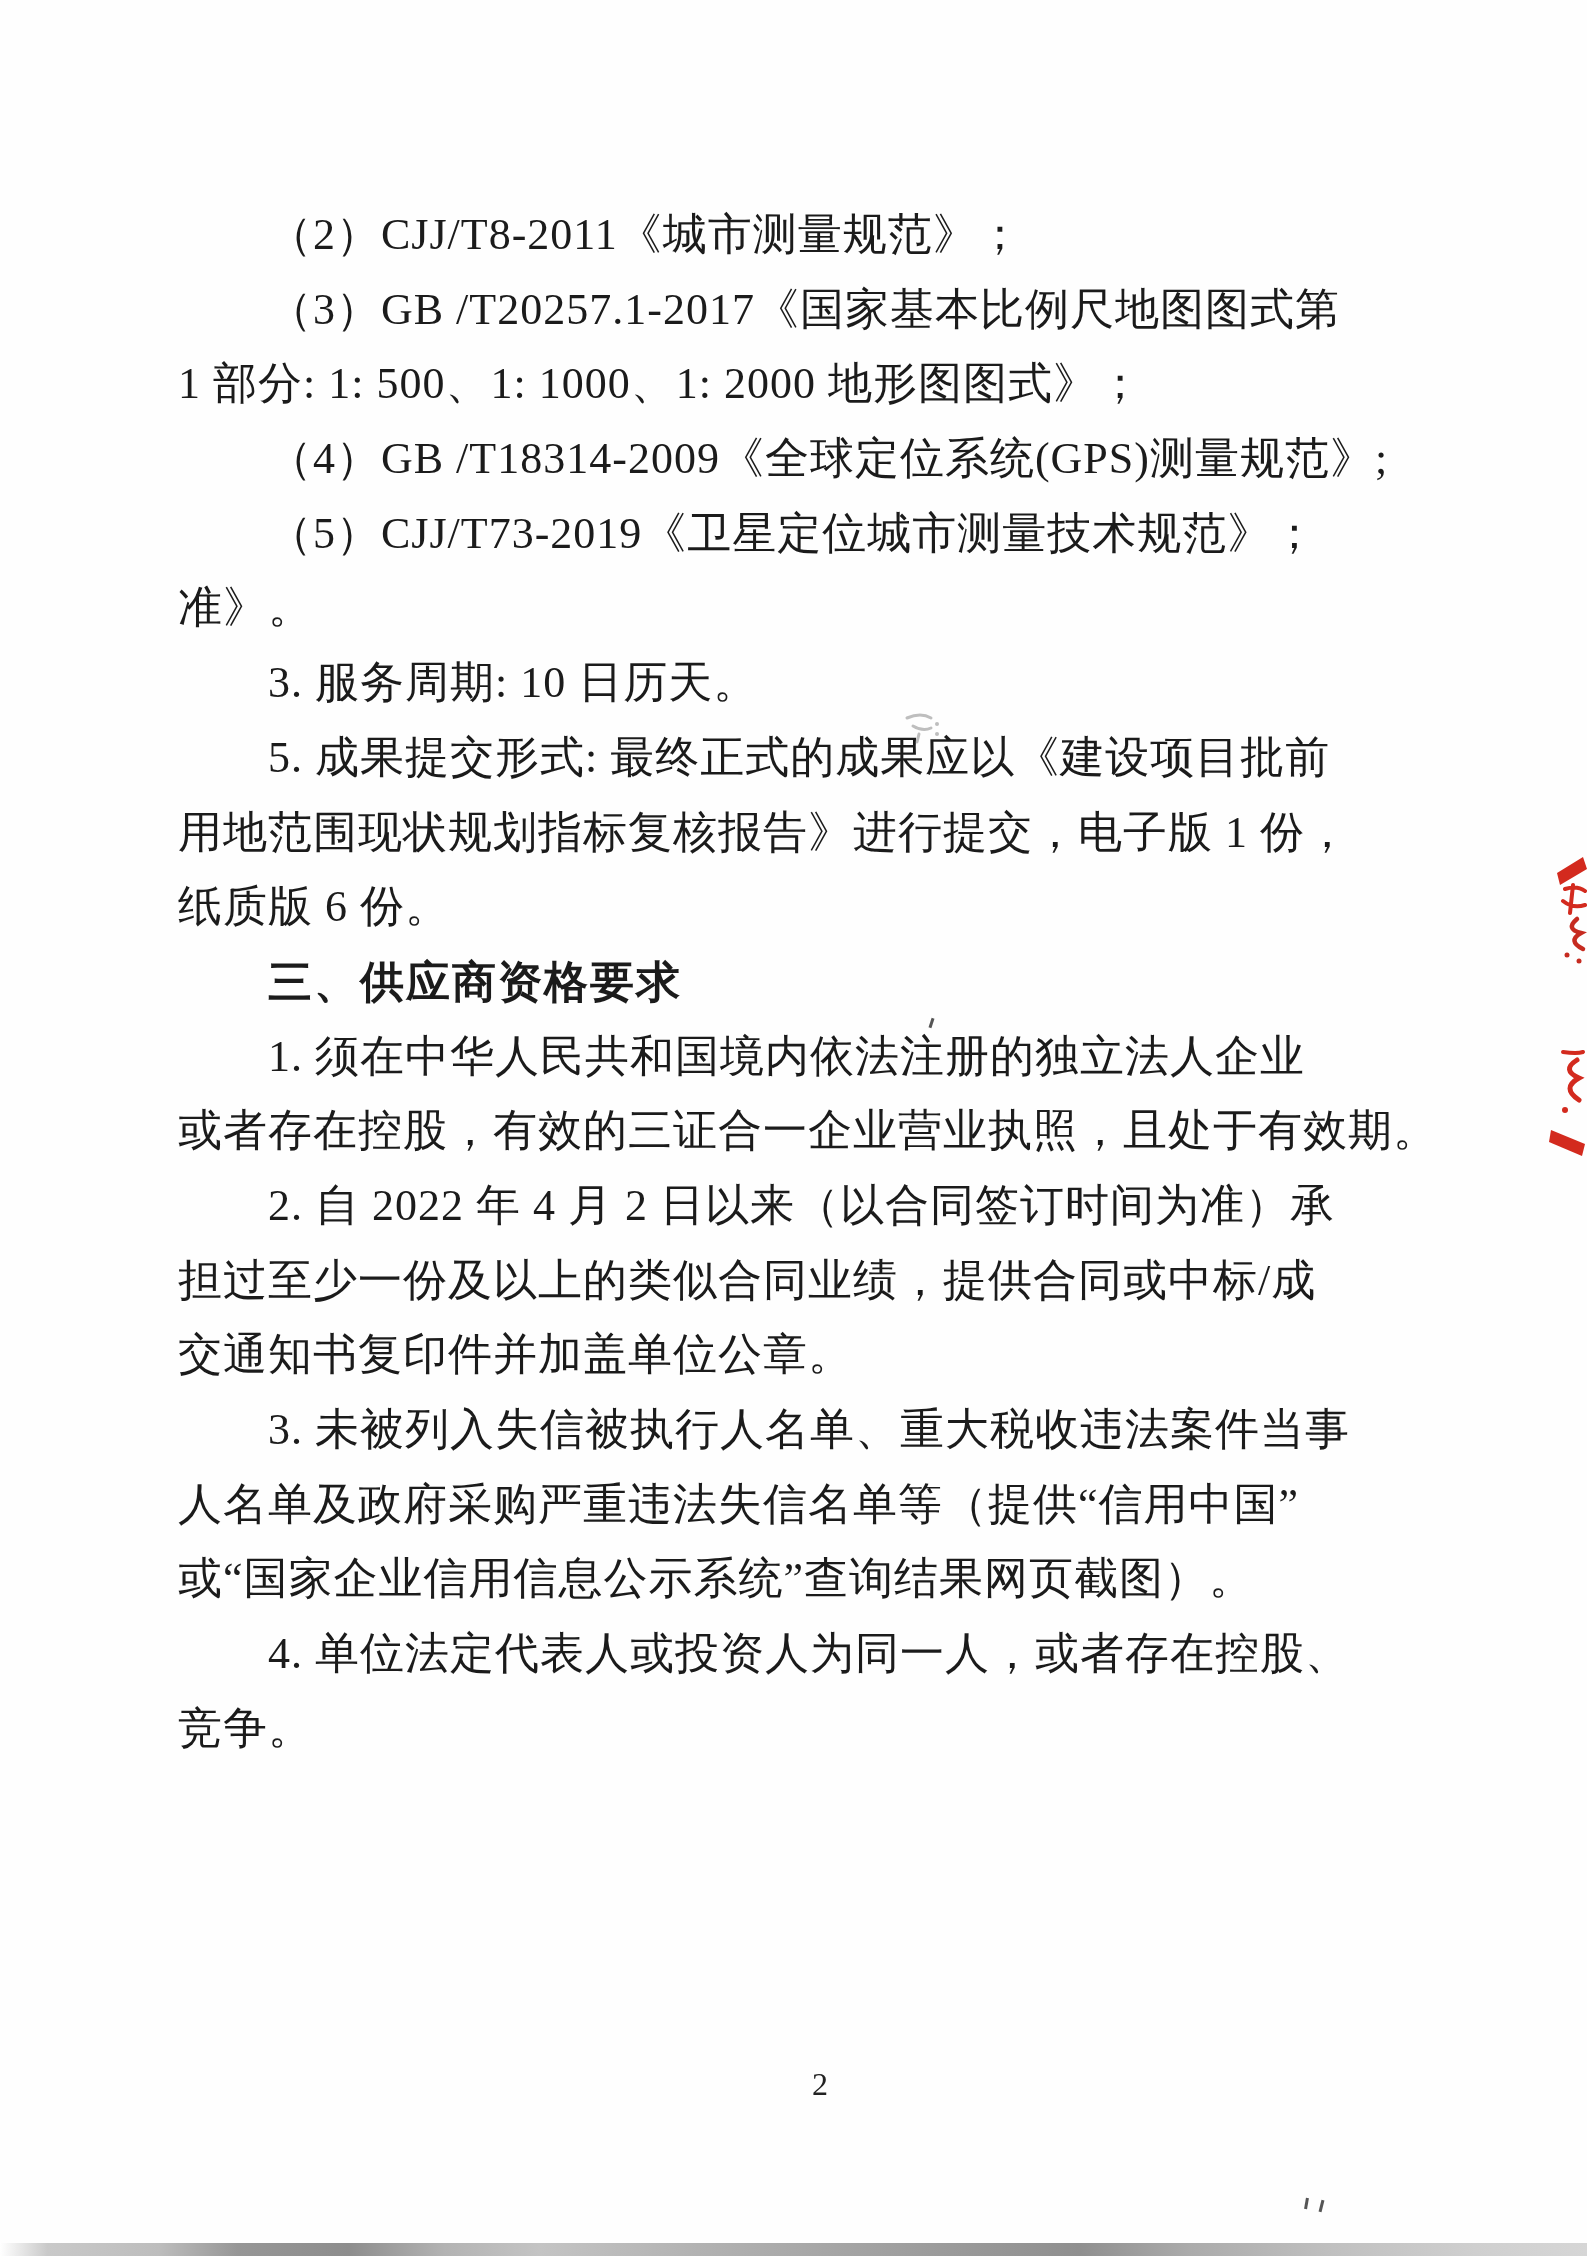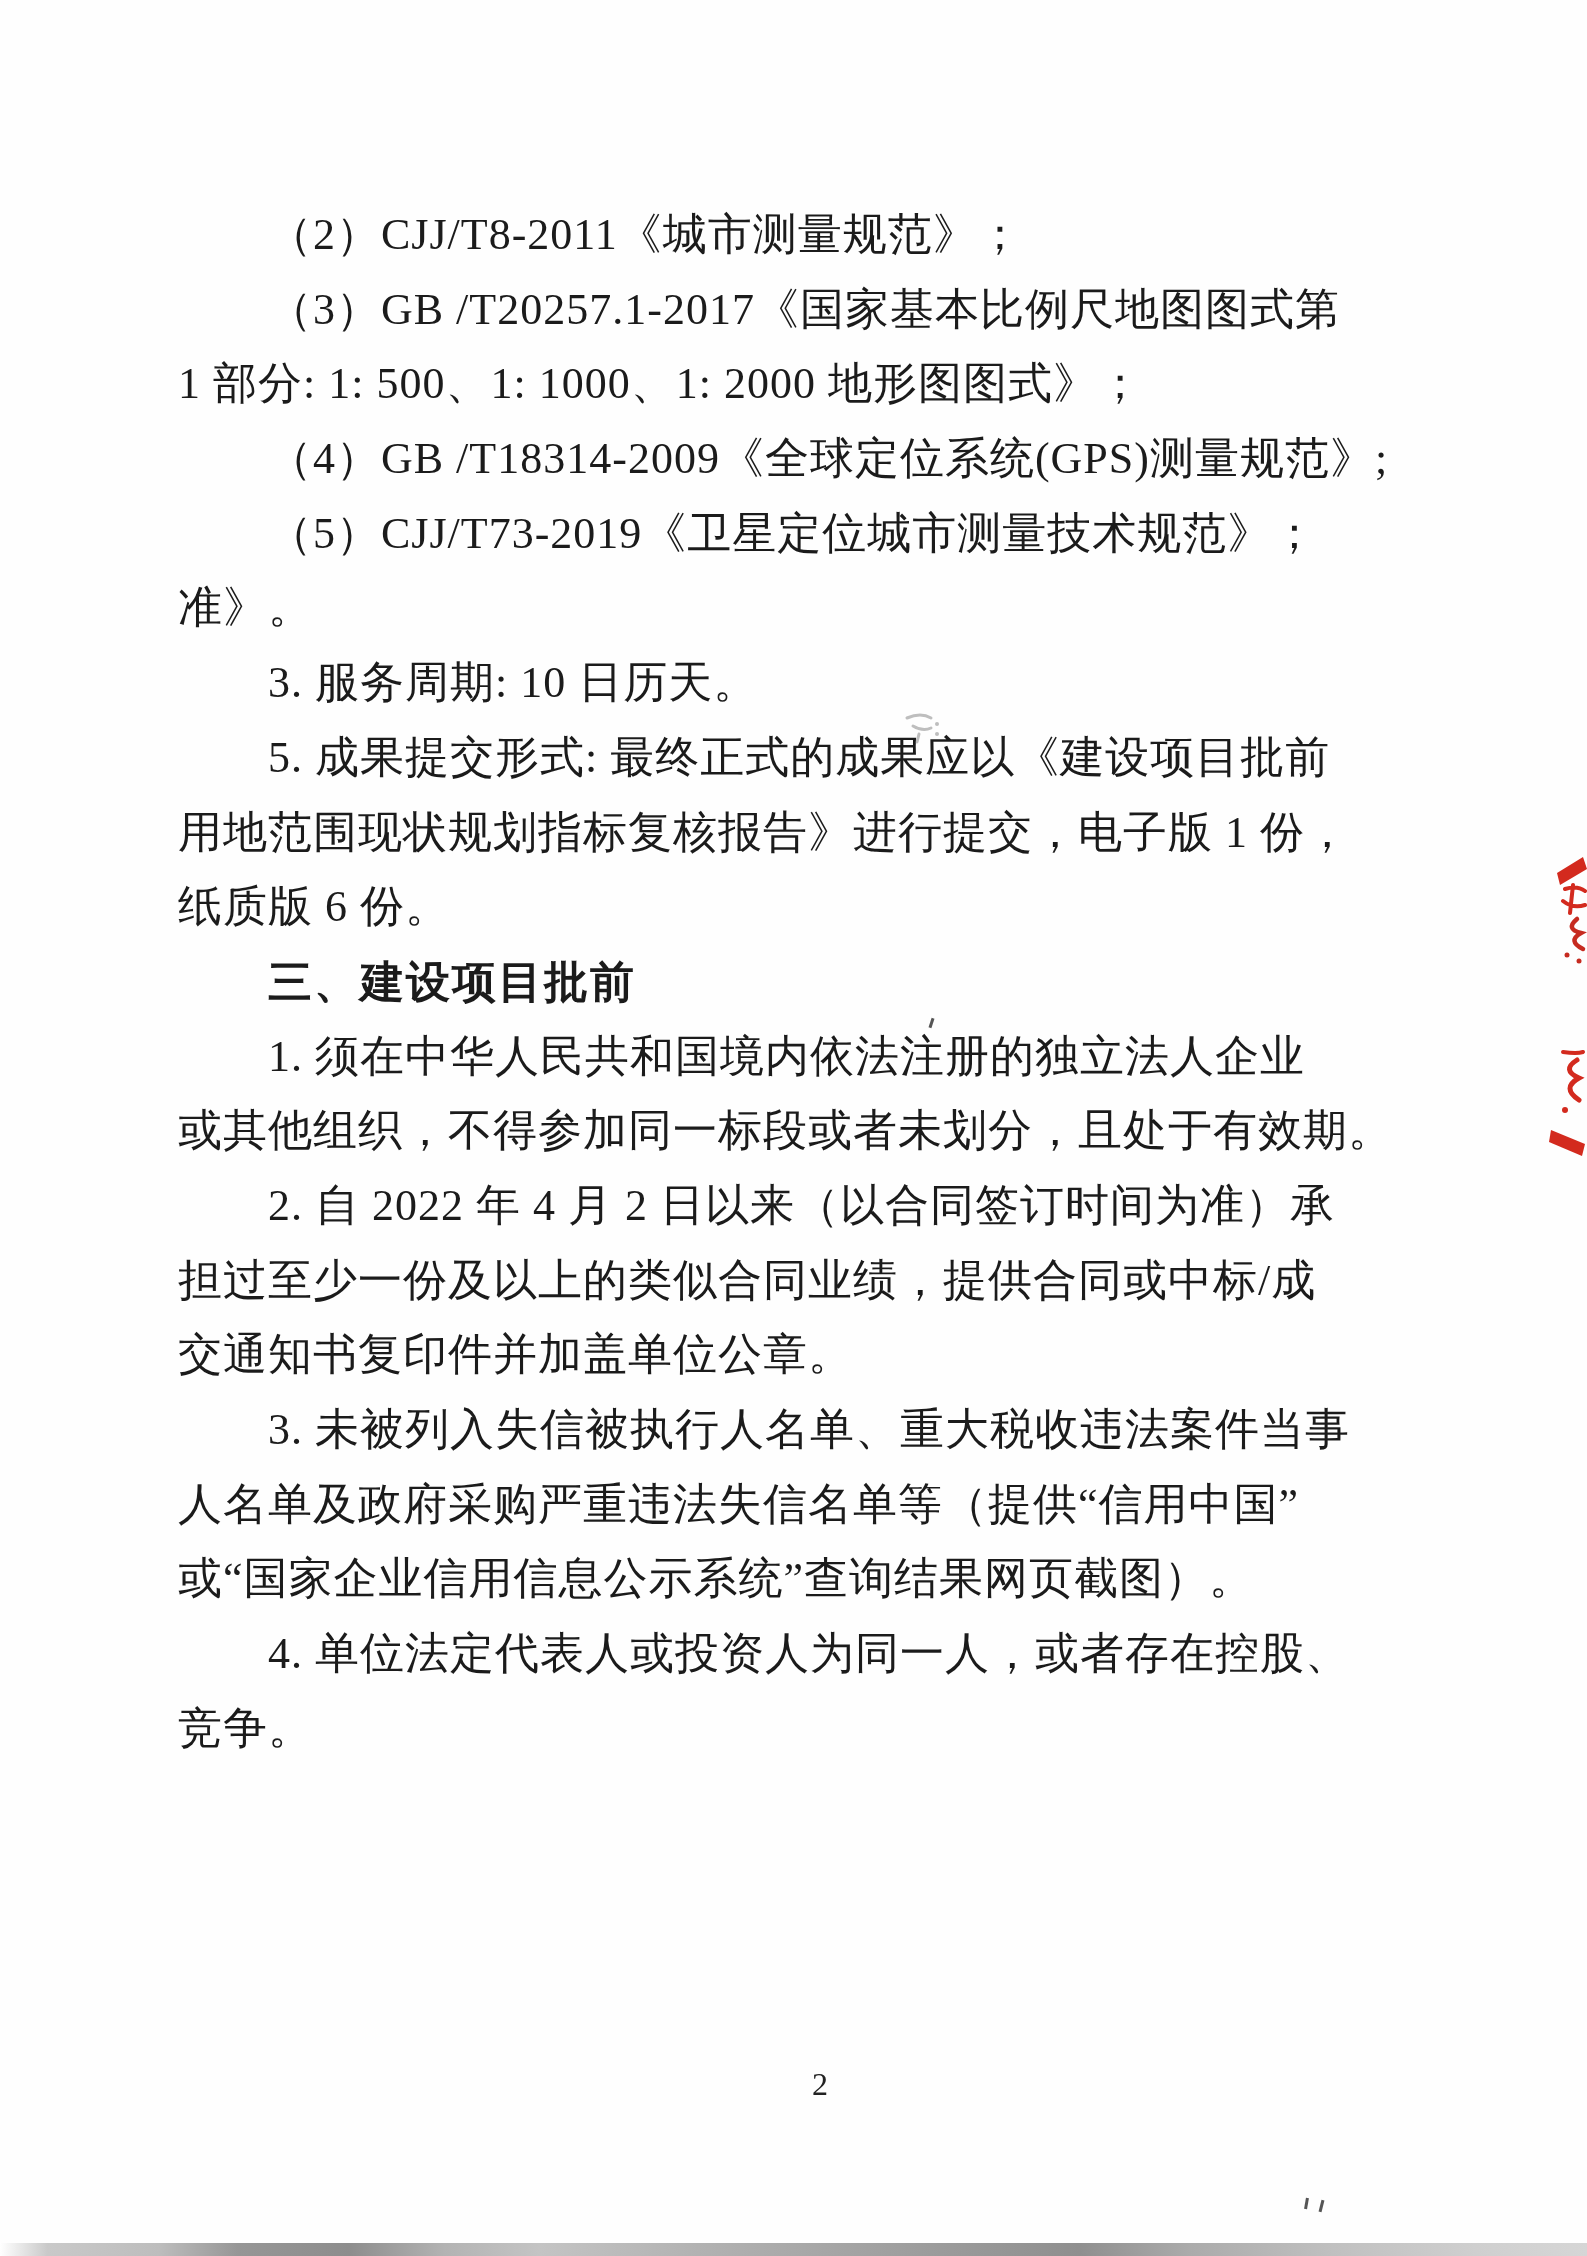--- a/index.html
+++ b/index.html
@@ -77,23 +77,23 @@
     <div class="line indent">（2）CJJ/T8-2011《城市测量规范》；</div>
     <div class="line indent">（3）GB /T20257.1-2017《国家基本比例尺地图图式第</div>
     <div class="line">1 部分: 1: 500、1: 1000、1: 2000 地形图图式》；</div>
     <div class="line indent">（4）GB /T18314-2009《全球定位系统(GPS)测量规范》;</div>
     <div class="line indent">（5）CJJ/T73-2019《卫星定位城市测量技术规范》；</div>
     <div class="line">准》。</div>
     <div class="line indent">3. 服务周期: 10 日历天。</div>
     <div class="line indent">5. 成果提交形式: 最终正式的成果应以《建设项目批前</div>
     <div class="line">用地范围现状规划指标复核报告》进行提交，电子版 1 份，</div>
     <div class="line">纸质版 6 份。</div>
-    <div class="line indent heading">三、建设项目批前</div>
+    <div class="line indent heading">三、供应商资格要求</div>
     <div class="line indent">1. 须在中华人民共和国境内依法注册的独立法人企业</div>
-    <div class="line">或其他组织，不得参加同一标段或者未划分，且处于有效期。</div>
+    <div class="line">或者存在控股，有效的三证合一企业营业执照，且处于有效期。</div>
     <div class="line indent">2. 自 2022 年 4 月 2 日以来（以合同签订时间为准）承</div>
     <div class="line">担过至少一份及以上的类似合同业绩，提供合同或中标/成</div>
     <div class="line">交通知书复印件并加盖单位公章。</div>
     <div class="line indent">3. 未被列入失信被执行人名单、重大税收违法案件当事</div>
     <div class="line">人名单及政府采购严重违法失信名单等（提供“信用中国”</div>
     <div class="line">或“国家企业信用信息公示系统”查询结果网页截图）。</div>
     <div class="line indent">4. 单位法定代表人或投资人为同一人，或者存在控股、</div>
     <div class="line">竞争。</div>
   </div>
 

